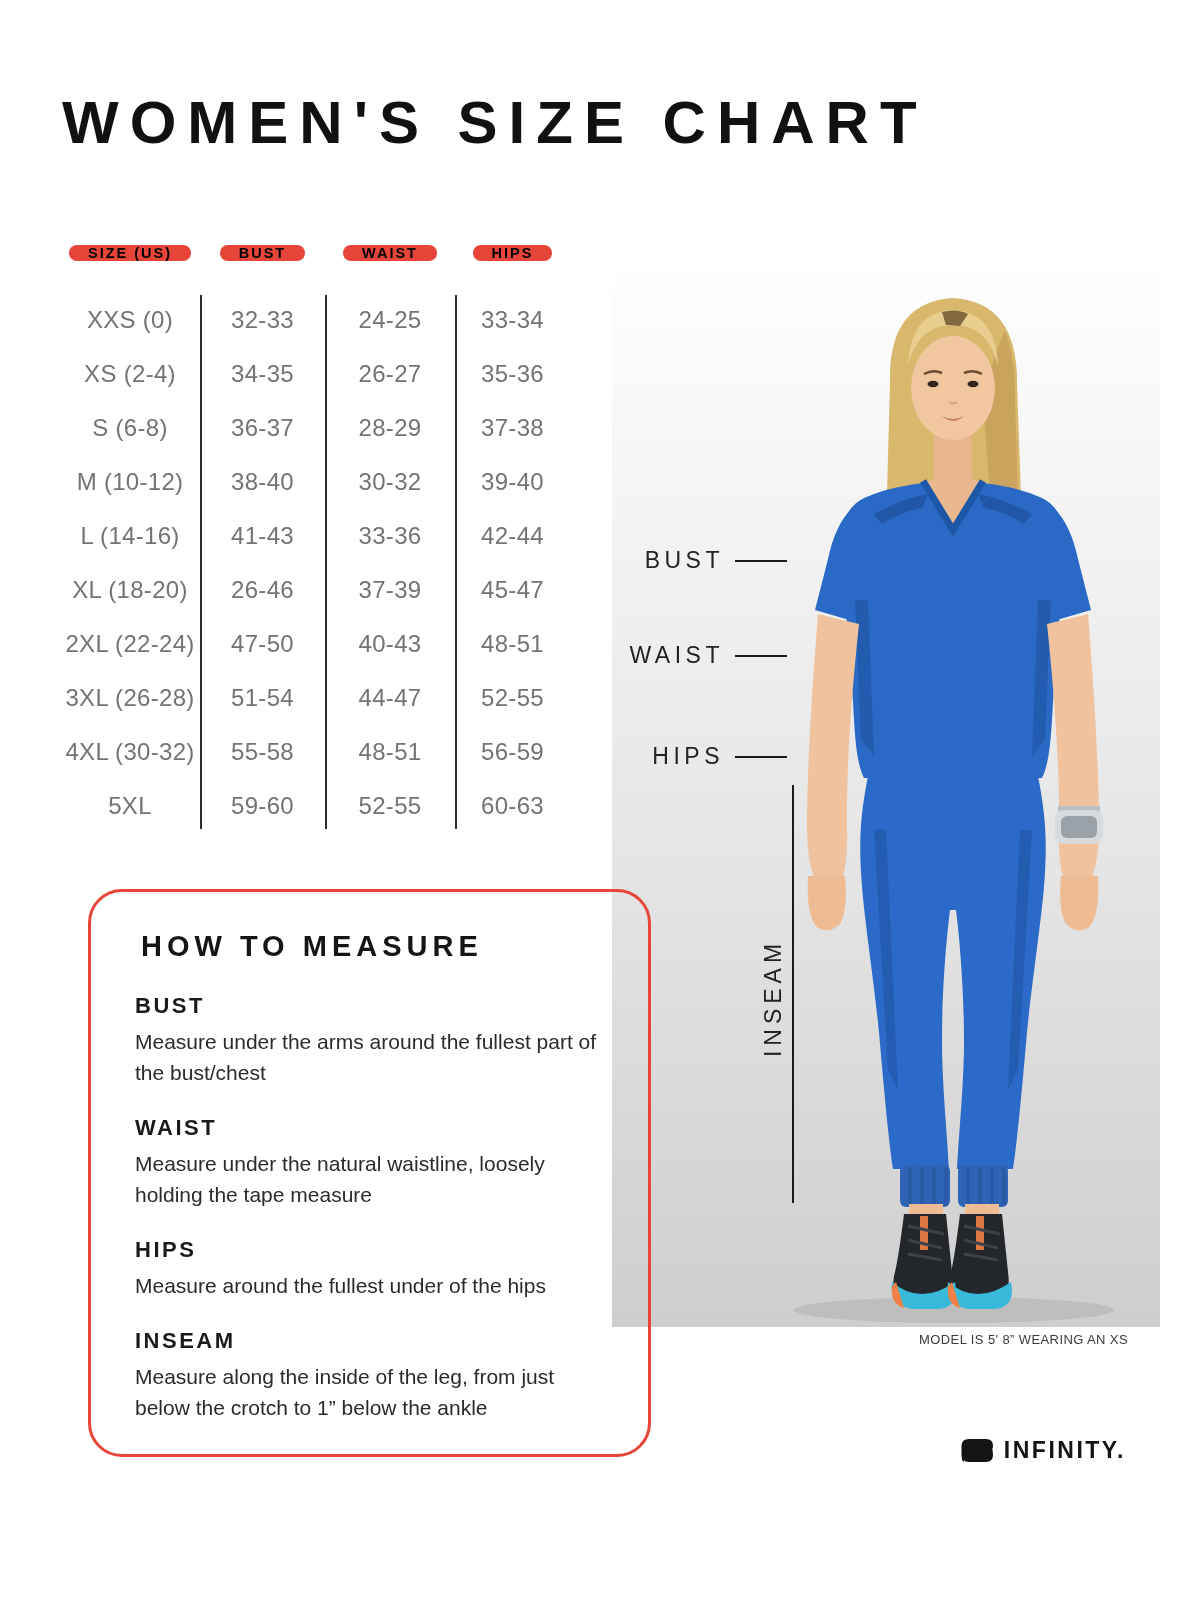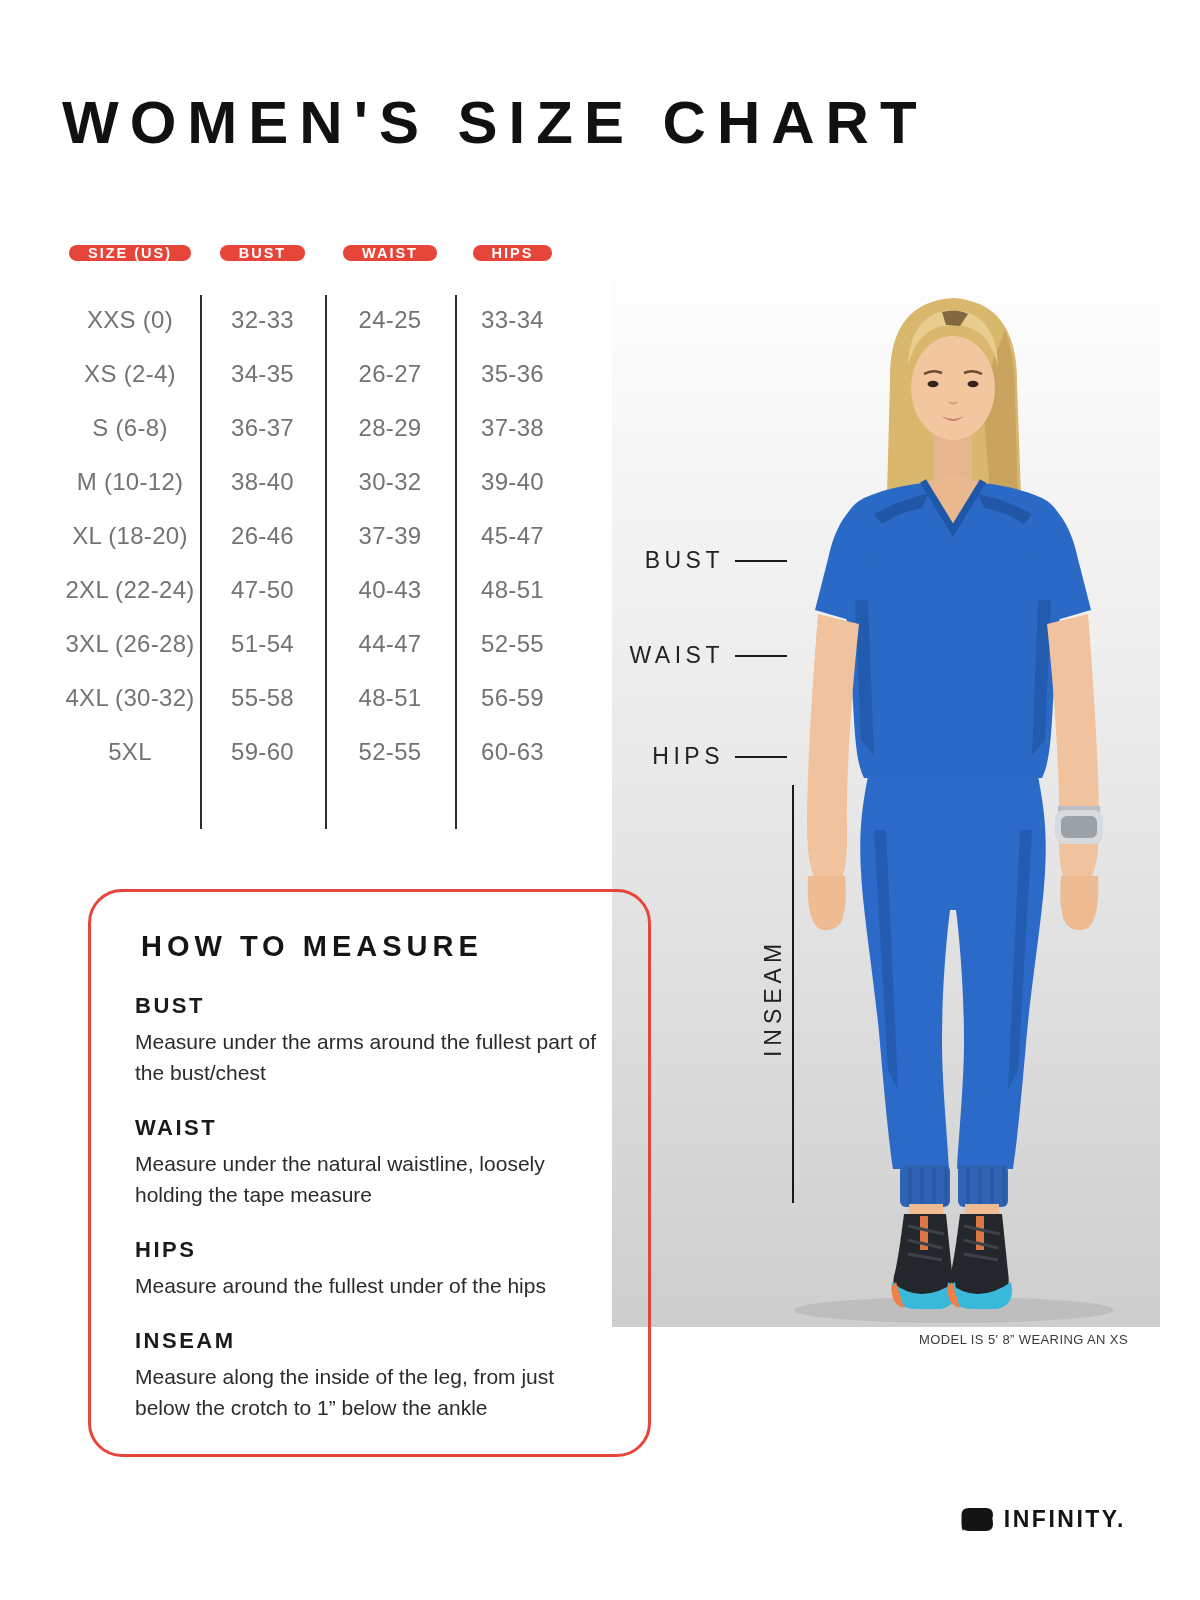--- a/index.html
+++ b/index.html
@@ -6,21 +6,21 @@
   body{font-family:"Liberation Sans", sans-serif; color:#1c1c1c;}
   .page{position:relative;width:1200px;height:1600px;background:#ffffff;overflow:hidden;}
 
   
   .title{position:absolute;left:62px;top:88px;font-size:60px;font-weight:700;
          letter-spacing:11px;color:#111;white-space:nowrap;}
 
   
   .size-table{position:absolute;left:60px;top:238px;width:510px;}
   .pill-row{display:grid;grid-template-columns:140px 125px 130px 115px;height:30px;}
-  .pill{justify-self:center;align-self:center;background:#E8453A;color:#ffffff;
+  .pill{justify-self:center;align-self:center;background:#E8453A;color:#000000;
         border-radius:16px;font-size:14.5px;font-weight:700;letter-spacing:2px;
         padding:1px 19px;line-height:1;white-space:nowrap;}
   .rows{position:relative;margin-top:25px;height:540px;}
   .divider{position:absolute;top:2px;bottom:4px;width:1.6px;background:#2c2c2c;}
   .trow{display:grid;grid-template-columns:140px 125px 130px 115px;height:54px;}
   .tcell{display:flex;align-items:center;justify-content:center;font-size:24px;
          color:#737373;letter-spacing:0.3px;}
 
   
   .photo{position:absolute;left:612px;top:270px;width:548px;height:1057px;
@@ -50,21 +50,21 @@
                border:3px solid #E8453A;border-radius:34px;background:transparent;
                box-sizing:border-box;padding:30px 40px 0 44px;}
   .measure-box h2{margin:6px;font-size:29px;font-weight:700;letter-spacing:5px;color:#151515;
                   line-height:36px;}
   .m-section-label{font-size:22px;font-weight:700;letter-spacing:2.5px;color:#1a1a1a;
                    margin-top:28px;line-height:24px;}
   .m-section-label.first{margin-top:30px;}
   .m-section-text{font-size:21px;line-height:31px;color:#2b2b2b;margin-top:8px;width:462px;}
 
   
-  .brand{position:absolute;right:74px;top:1506px;display:flex;align-items:center;gap:10px;}
+  .brand{position:absolute;right:74px;top:1437px;display:flex;align-items:center;gap:10px;}
   .brand .wordmark{font-size:23px;font-weight:800;letter-spacing:2.5px;color:#141414;}
 </style>
 </head>
 <body>
 
 <div class="page">
 
   <div class="title">WOMEN'S SIZE CHART</div>
 
   <div class="size-table">
@@ -96,20 +96,26 @@
           <div class="tcell">28-29</div>
           <div class="tcell">37-38</div>
         </div>
         <div class="trow">
           <div class="tcell">M (10-12)</div>
           <div class="tcell">38-40</div>
           <div class="tcell">30-32</div>
           <div class="tcell">39-40</div>
         </div>
         <div class="trow">
+          <div class="tcell">L (14-16)</div>
+          <div class="tcell">41-43</div>
+          <div class="tcell">33-36</div>
+          <div class="tcell">42-44</div>
+        </div>
+        <div class="trow">
           <div class="tcell">XL (18-20)</div>
           <div class="tcell">26-46</div>
           <div class="tcell">37-39</div>
           <div class="tcell">45-47</div>
         </div>
         <div class="trow">
           <div class="tcell">2XL (22-24)</div>
           <div class="tcell">47-50</div>
           <div class="tcell">40-43</div>
           <div class="tcell">48-51</div>

